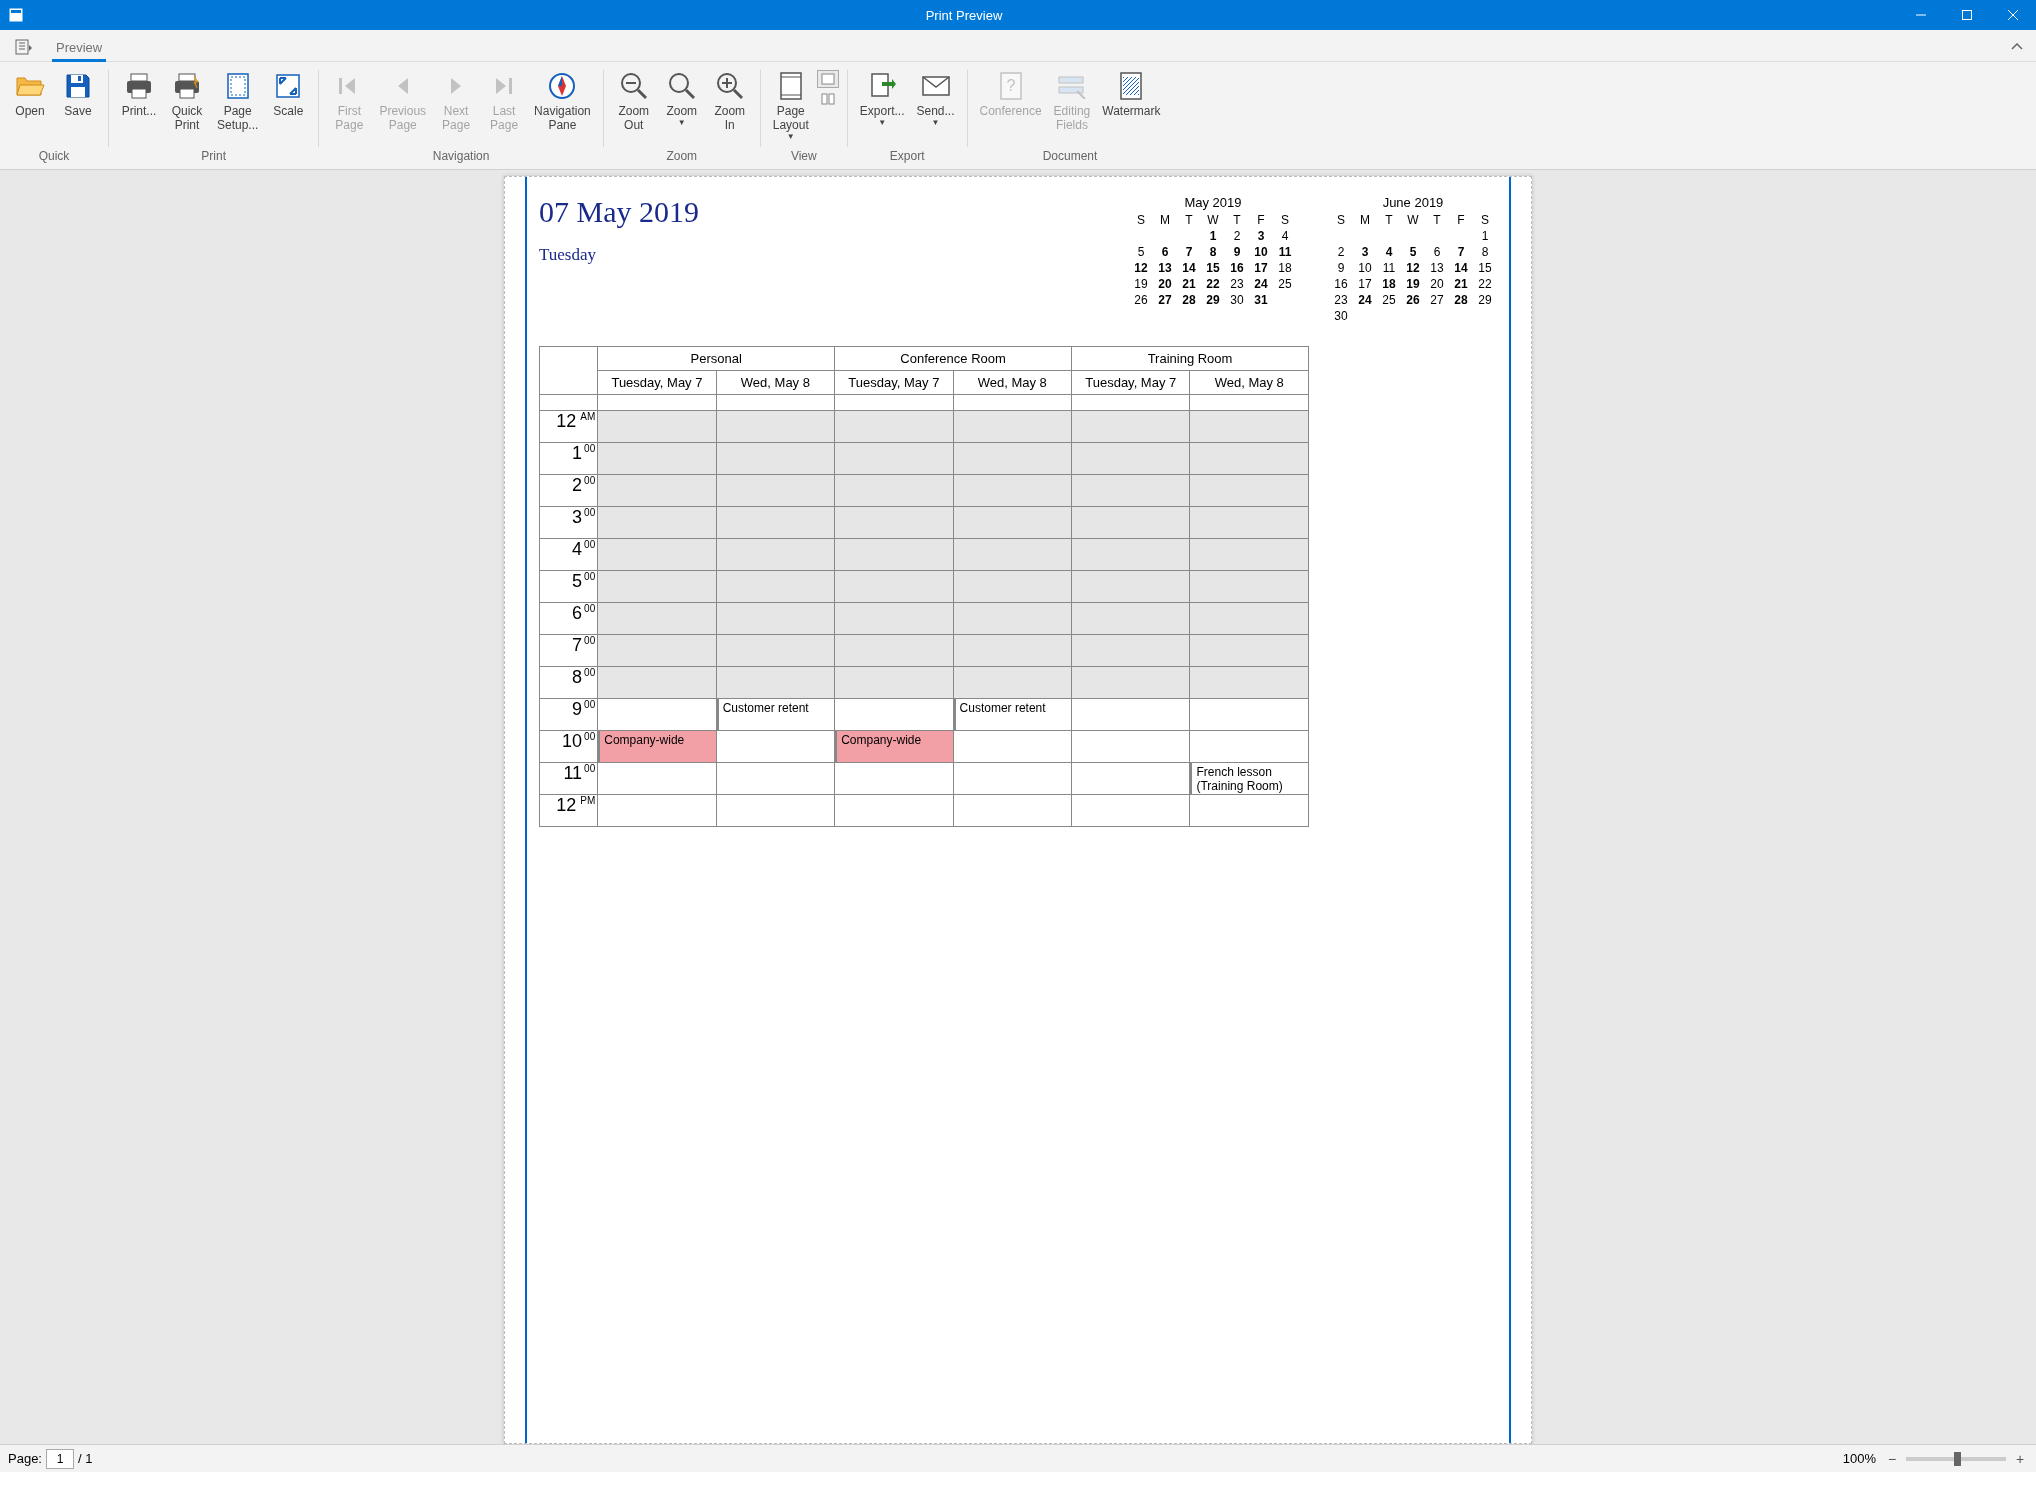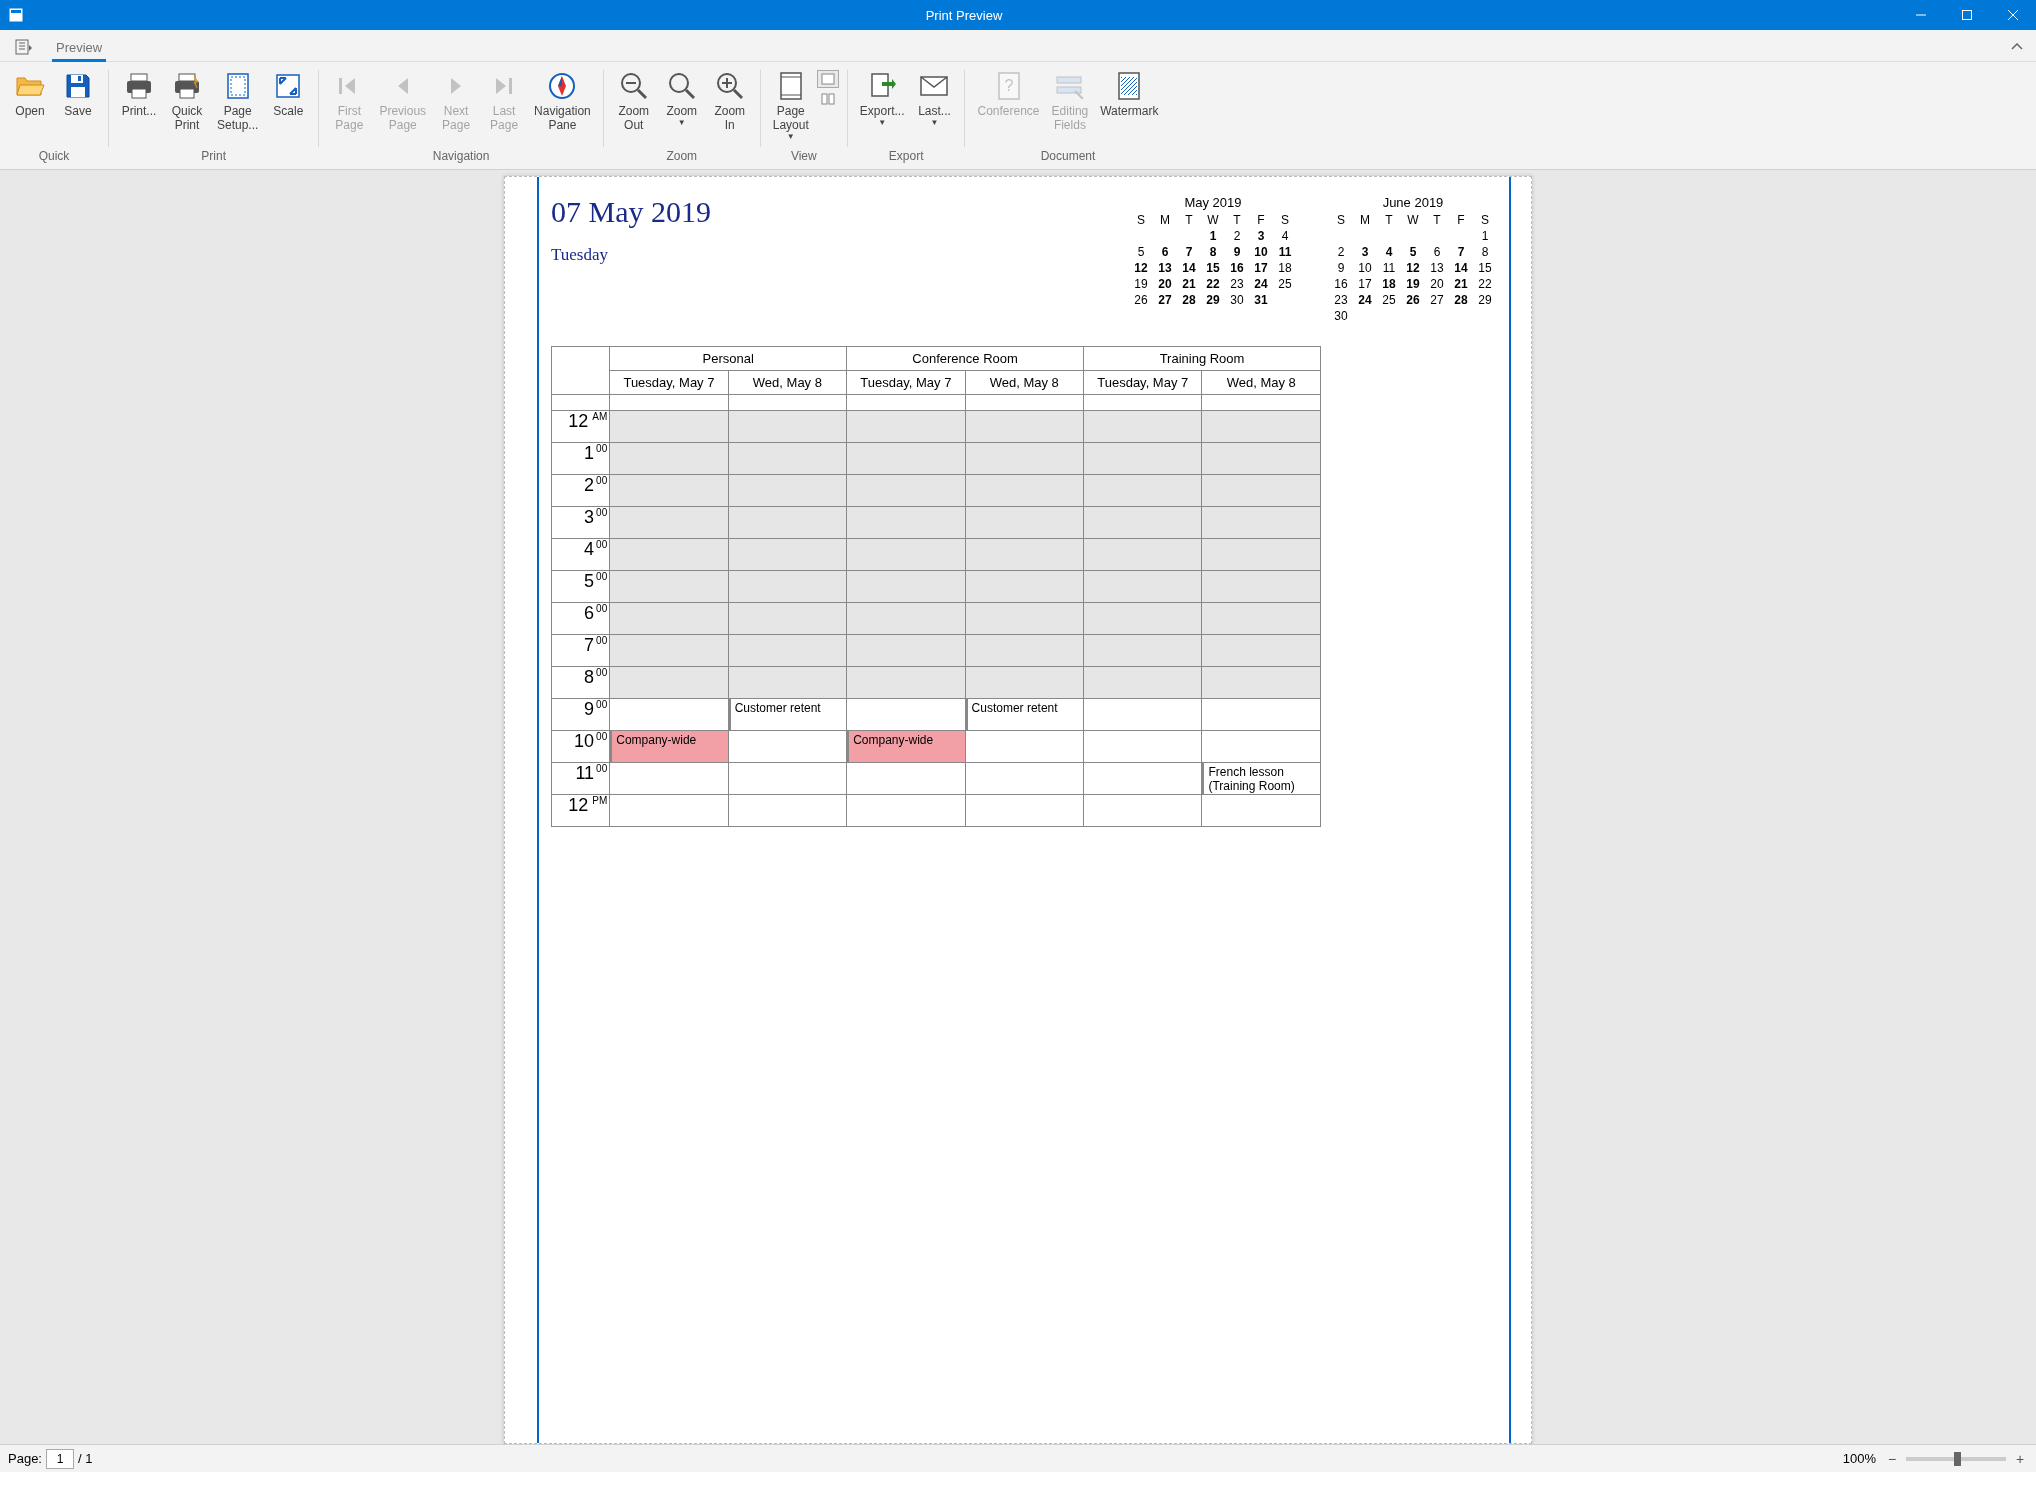--- a/index.html
+++ b/index.html
@@ -29,21 +29,21 @@
 .sep { width: 1px; background: #d8d8d8; margin: 4px 4px 22px 4px; }
 
 .rbtn { display: flex; flex-direction: column; align-items: center; justify-content: flex-start; padding: 4px 6px; min-width: 48px; cursor: default; }
 .rbtn.disabled { opacity: 0.45; }
 .rbtn .icon { width: 32px; height: 32px; display: flex; align-items: center; justify-content: center; margin-bottom: 2px; }
 .rbtn .lbl { font-size: 12px; color: #444; text-align: center; line-height: 14px; white-space: pre-line; }
 .rbtn .drop { font-size: 8px; color: #444; }
 
 
 .workspace { background: #e8e8e8; height: calc(100vh - 30px - 32px - 126px - 28px); overflow: hidden; display: flex; justify-content: center; padding-top: 6px; }
-.page { background: #fff; width: 1028px; height: 100%; box-shadow: 0 0 4px rgba(0,0,0,0.2); border: 1px dashed #bbb; position: relative; padding-left: 12px; }
+.page { background: #fff; width: 1028px; height: 100%; box-shadow: 0 0 4px rgba(0,0,0,0.2); border: 1px dashed #bbb; position: relative; }
 .page-inner { margin: 0 20px; border-left: 2px solid #0066cc; border-right: 2px solid #0066cc; height: 100%; padding: 18px 12px 0 12px; background: #fff; }
 
 
 .header-row { display: flex; }
 .date-title { flex: 1; }
 .date-title h1 { color: #1a2a8a; font-size: 30px; font-weight: 400; font-family: Georgia, serif; }
 .date-title .dow { color: #1a2a8a; font-size: 17px; font-family: Georgia, serif; margin-top: 16px; }
 .mini-cals { display: flex; gap: 32px; }
 .mini-cal { font-size: 12px; }
 .mini-cal .mc-title { text-align: center; font-size: 13px; margin-bottom: 2px; }
@@ -352,21 +352,21 @@
         <div class="lbl">Export...</div>
         <div class="drop">▼</div>
       </div>
       <div class="rbtn">
         <div class="icon">
             <svg width="30" height="22" viewBox="0 0 30 22">
               <rect x="2" y="2" width="26" height="18" fill="#fff" stroke="#555" stroke-width="1.5"></rect>
               <path d="M2 2 L15 12 L28 2" fill="none" stroke="#555" stroke-width="1.5"></path>
             </svg>
           </div>
-        <div class="lbl">Last...</div>
+        <div class="lbl">Send...</div>
         <div class="drop">▼</div>
       </div>
     </div>
     <div class="group-label">Export</div>
   </div>
 
   <div class="sep"></div>
 
   <div class="group">
     <div class="group-buttons">

